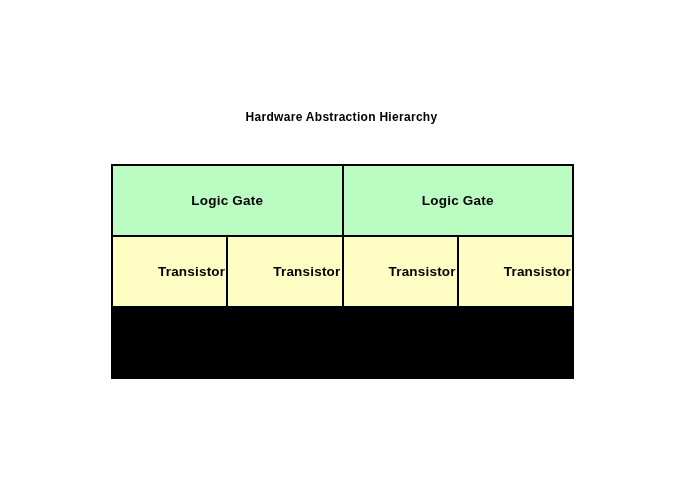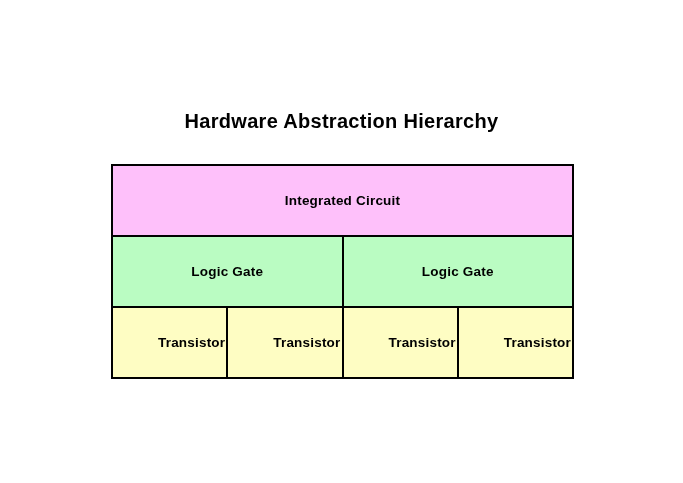--- a/index.html
+++ b/index.html
@@ -15,21 +15,21 @@
     color: #000000;
     overflow: hidden;
   }
   .title {
     position: absolute;
     top: 110px;
     left: 0;
     width: 683px;
     margin: 0;
     text-align: center;
-    font-size: 20px;
+    font-size: 12px;
     font-weight: bold;
     letter-spacing: 0.3px;
   }
   .diagram {
     position: absolute;
     left: 111px;
     top: 164px;
     width: 463px;
     height: 215px;
     box-sizing: border-box;
@@ -53,21 +53,20 @@
   .span2 { grid-column: span 2; }
   .span1 { grid-column: span 1; padding-left: 44px; }
 </style>
 </head>
 <body>
 
 <h1 class="title">Hardware Abstraction Hierarchy</h1>
 
 <div class="diagram">
 
-  <div class="cell span4" style="background: rgb(254, 192, 250);">Integrated Circuit</div>
 
   <div class="cell span2" style="background: rgb(186, 252, 194);">Logic Gate</div>
 
   <div class="cell span2" style="background: rgb(186, 252, 194);">Logic Gate</div>
 
   <div class="cell span1" style="background: rgb(254, 253, 195);">Transistor</div>
 
   <div class="cell span1" style="background: rgb(254, 253, 195);">Transistor</div>
 
   <div class="cell span1" style="background: rgb(254, 253, 195);">Transistor</div>

